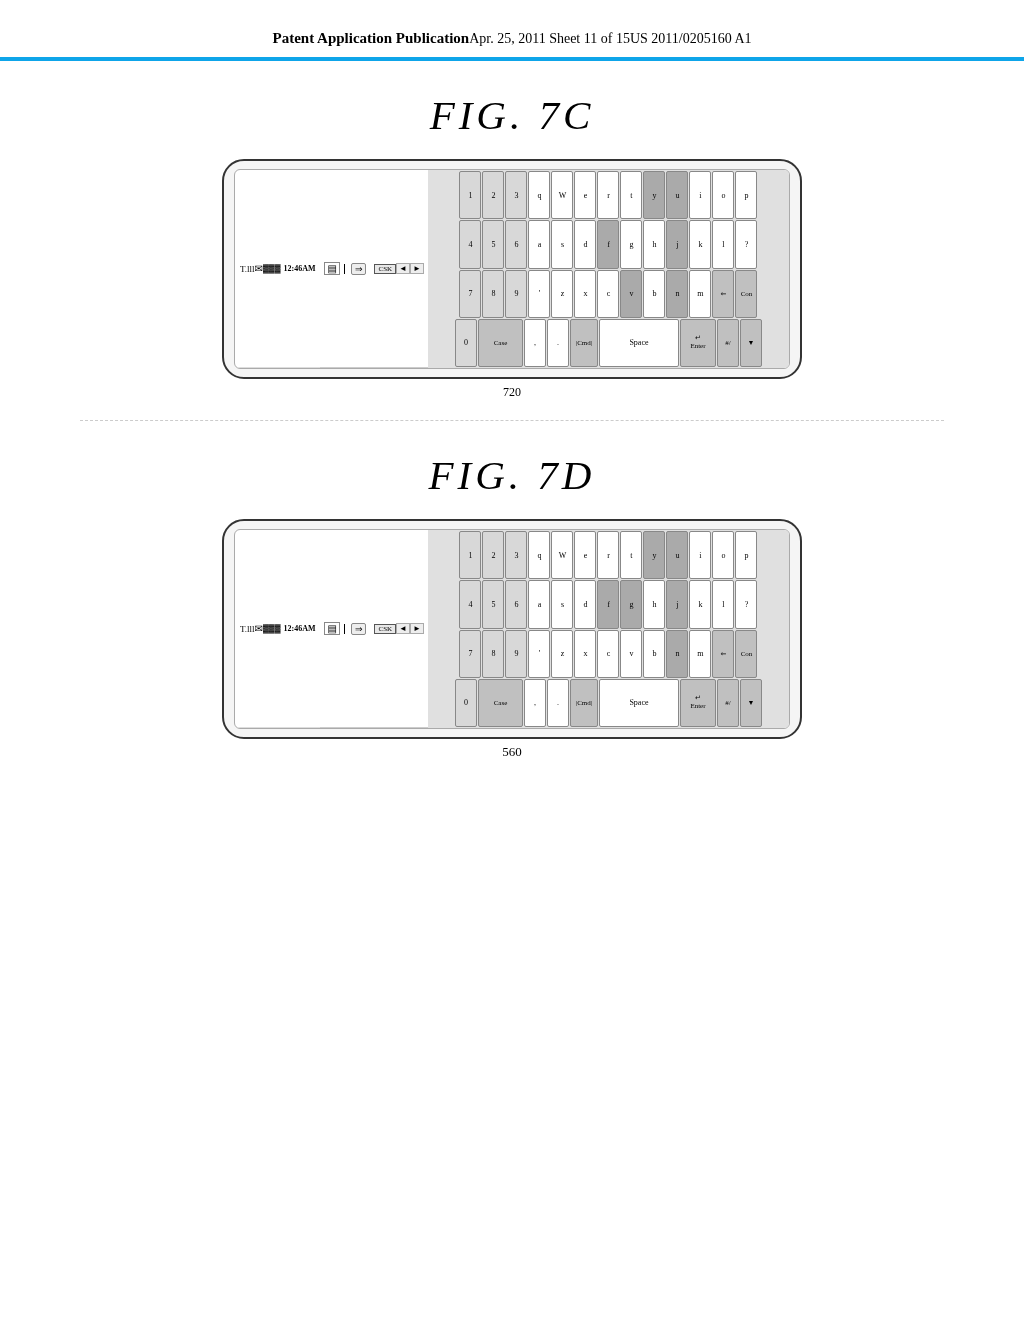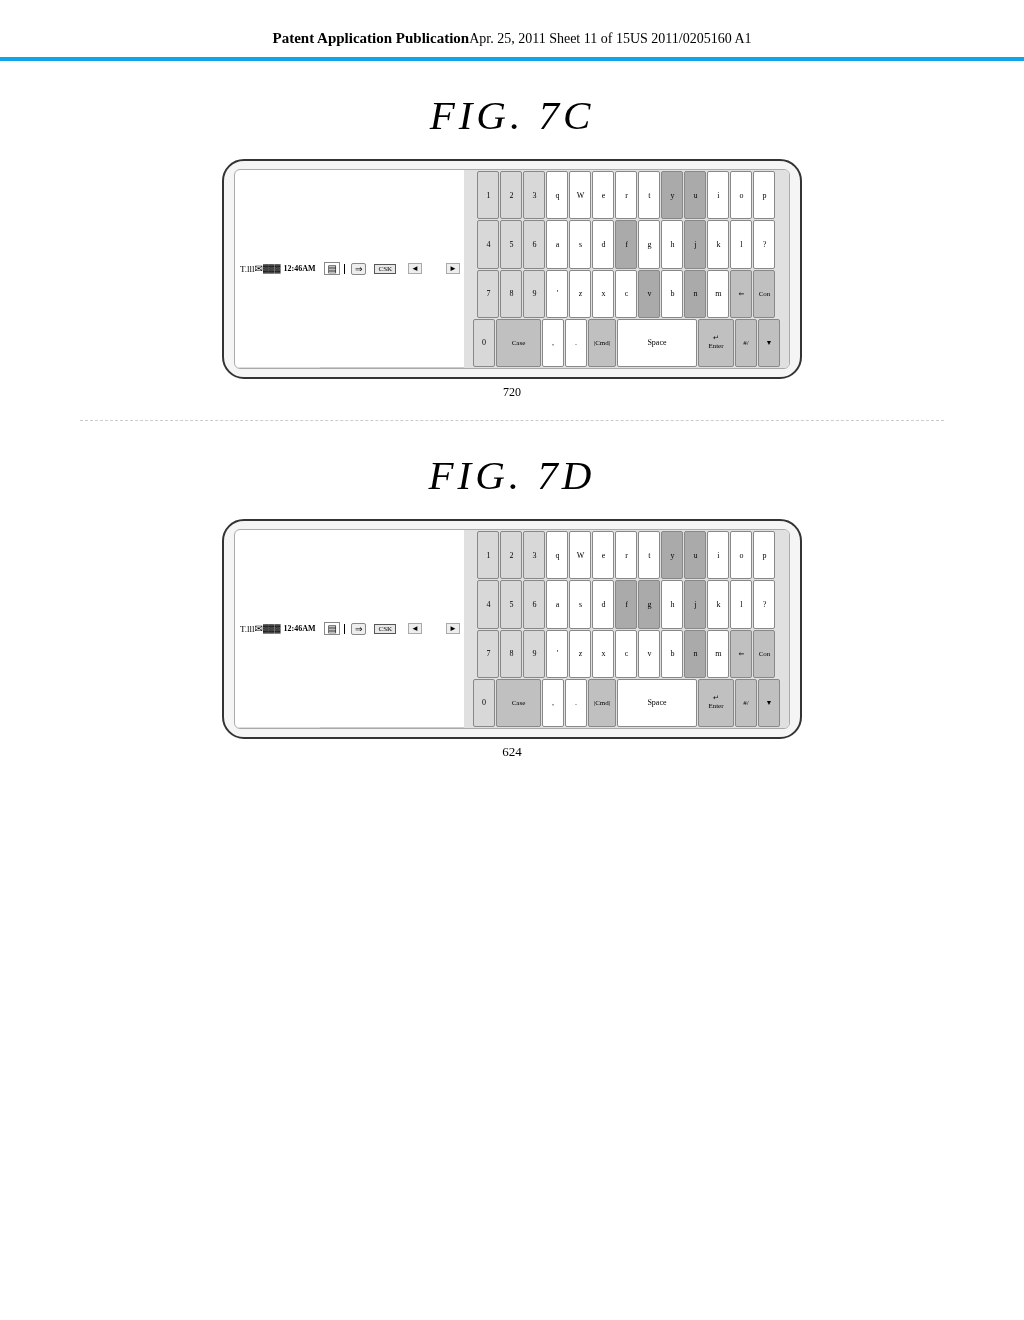--- a/index.html
+++ b/index.html
@@ -113,21 +113,21 @@
       background: #eee;
       border-radius: 2px;
     }
 
     
     .toolbar-row {
       display: flex;
       align-items: center;
       padding: 1px 4px;
       border-bottom: 1px solid #ccc;
-      gap: 12px;
+      gap: 0;
       font-size: 8px;
     }
     .csk-btn {
       border: 1px solid #555;
       padding: 0 3px;
       font-size: 7px;
       background: #e8e8e8;
     }
     .toolbar-arrow {
       font-size: 8px;
@@ -437,14 +437,14 @@
           <div class="key dark">▼</div>
         </div>
       </div>
 
     </div>
   </div>
 
 </div>
 
 <div class="fig-number">
-  <span style="font-size:13px;">624</span>
+  <span style="font-size:13px;">560</span>
 </div>
 
 </body></html>

